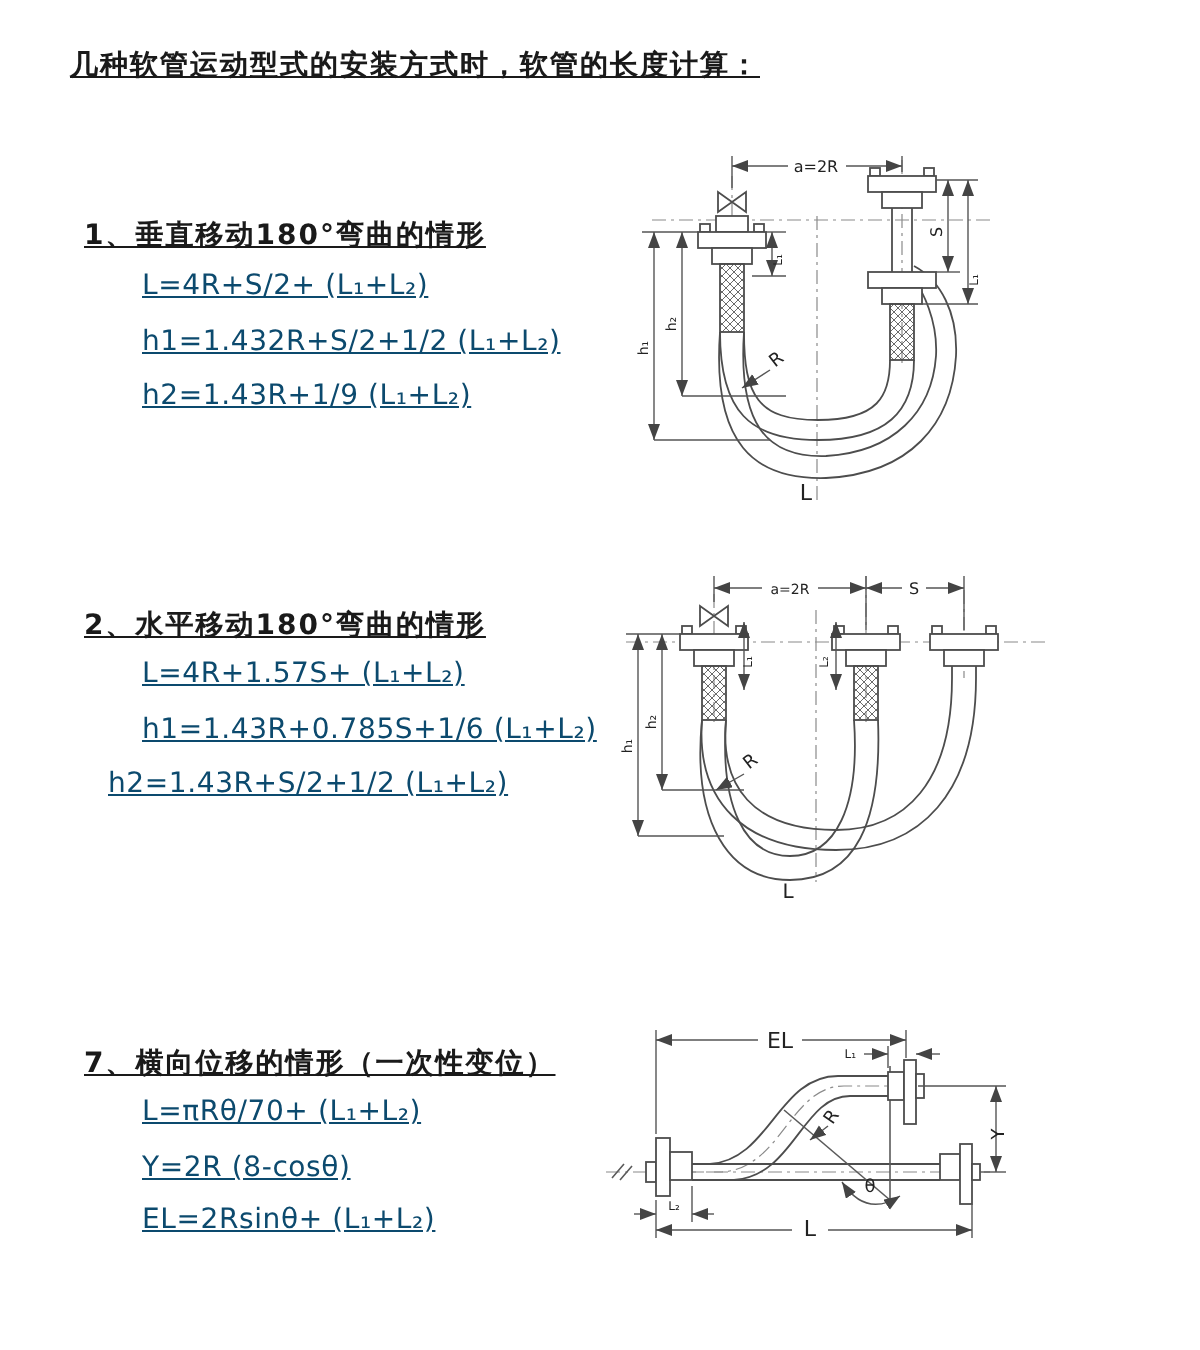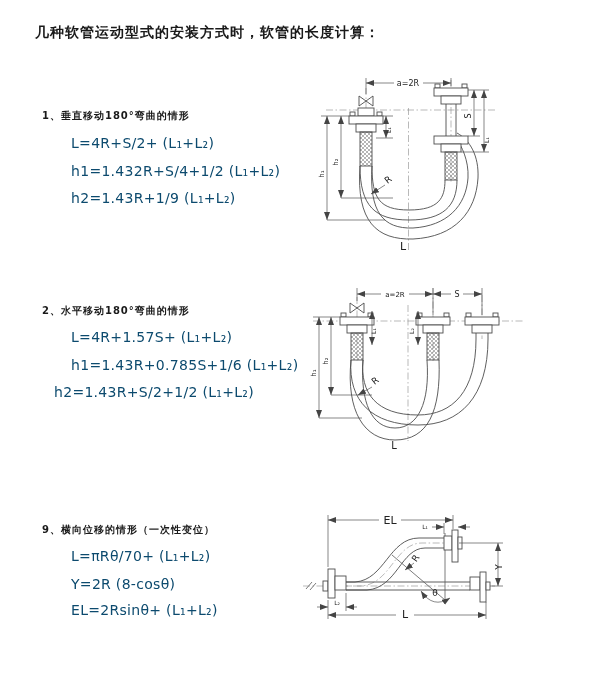--- a/index.html
+++ b/index.html
@@ -4,23 +4,23 @@
 <style>
   html,body { margin:0; padding:0; }
   body {
     width:600px; height:675px;
     background:#ffffff;
     font-family:"DejaVu Sans","Liberation Sans",sans-serif;
     color:#1a1a1a;
     position:relative;
     overflow:hidden;
   }
-  .abs { position:absolute; white-space:nowrap; }
+  .abs { position:absolute; white-space:nowrap;text-decoration:underline; }
   .title { font-size:14px; font-weight:bold; letter-spacing:1px; }
-  .sec-heading { font-size:10px; font-weight:bold; letter-spacing:1px; }
+  .sec-heading { font-size:14px; font-weight:bold; letter-spacing:1px; }
   .formula { font-size:14px; font-weight:normal; letter-spacing:0.3px; color:#0c4a6e; }
   svg { position:absolute; overflow:visible; }
   svg .ln  { fill:none; stroke:#4d4d4d; stroke-width:0.9; }
   svg .ln2 { fill:none; stroke:#5a5a5a; stroke-width:0.8; }
   svg .fl  { fill:#ffffff; stroke:#4d4d4d; stroke-width:0.9; }
   svg .br  { fill:url(#hatch); stroke:#4d4d4d; stroke-width:0.9; }
   svg .dim { fill:none; stroke:#555; stroke-width:0.7; }
   svg .cl  { fill:none; stroke:#8a8a8a; stroke-width:0.6; stroke-dasharray:7 2.5 1.5 2.5; }
   svg .bg  { fill:#ffffff; }
   svg text { fill:#222; font-family:"DejaVu Sans","Liberation Sans",sans-serif; }
@@ -38,29 +38,29 @@
     <pattern id="hatch" width="4" height="4" patternUnits="userSpaceOnUse">
       <path d="M0,0 L4,4 M4,0 L0,4" stroke="#6a6a6a" stroke-width="0.5"></path>
     </pattern>
   </defs>
 </svg>
 
 <div class="abs title" style="left:35px; top:24px">几种软管运动型式的安装方式时，软管的长度计算：</div>
 
 <div class="abs sec-heading" style="left:42px; top:109px">1、垂直移动180°弯曲的情形</div>
 <div class="abs formula" style="left:71px; top:135px">L=4R+S/2+ (L₁+L₂)</div>
-<div class="abs formula" style="left:71px; top:163px">h1=1.432R+S/4+1/2 (L₁+L₂)</div>
+<div class="abs formula" style="left:71px; top:163px">h1=1.432R+S/2+1/2 (L₁+L₂)</div>
 <div class="abs formula" style="left:71px; top:190px">h2=1.43R+1/9 (L₁+L₂)</div>
 
 <div class="abs sec-heading" style="left:42px; top:304px">2、水平移动180°弯曲的情形</div>
 <div class="abs formula" style="left:71px; top:329px">L=4R+1.57S+ (L₁+L₂)</div>
 <div class="abs formula" style="left:71px; top:357px">h1=1.43R+0.785S+1/6 (L₁+L₂)</div>
 <div class="abs formula" style="left:54px; top:384px">h2=1.43R+S/2+1/2 (L₁+L₂)</div>
 
-<div class="abs sec-heading" style="left:42px; top:523px">9、横向位移的情形（一次性变位）</div>
+<div class="abs sec-heading" style="left:42px; top:523px">7、横向位移的情形（一次性变位）</div>
 <div class="abs formula" style="left:71px; top:548px">L=πRθ/70+ (L₁+L₂)</div>
 <div class="abs formula" style="left:71px; top:576px">Y=2R (8-cosθ)</div>
 <div class="abs formula" style="left:71px; top:602px">EL=2Rsinθ+ (L₁+L₂)</div>
 
 <svg style="left:313px; top:70px" width="277" height="195" viewBox="0 0 277 195">
   <g>
     <line class="cl" x1="95.5" y1="38" x2="95.5" y2="180"></line>
     <line class="cl" x1="13" y1="40" x2="182" y2="40"></line>
     <line class="cl" x1="53" y1="18" x2="53" y2="60"></line>
     <line class="cl" x1="138" y1="10" x2="138" y2="112"></line>

